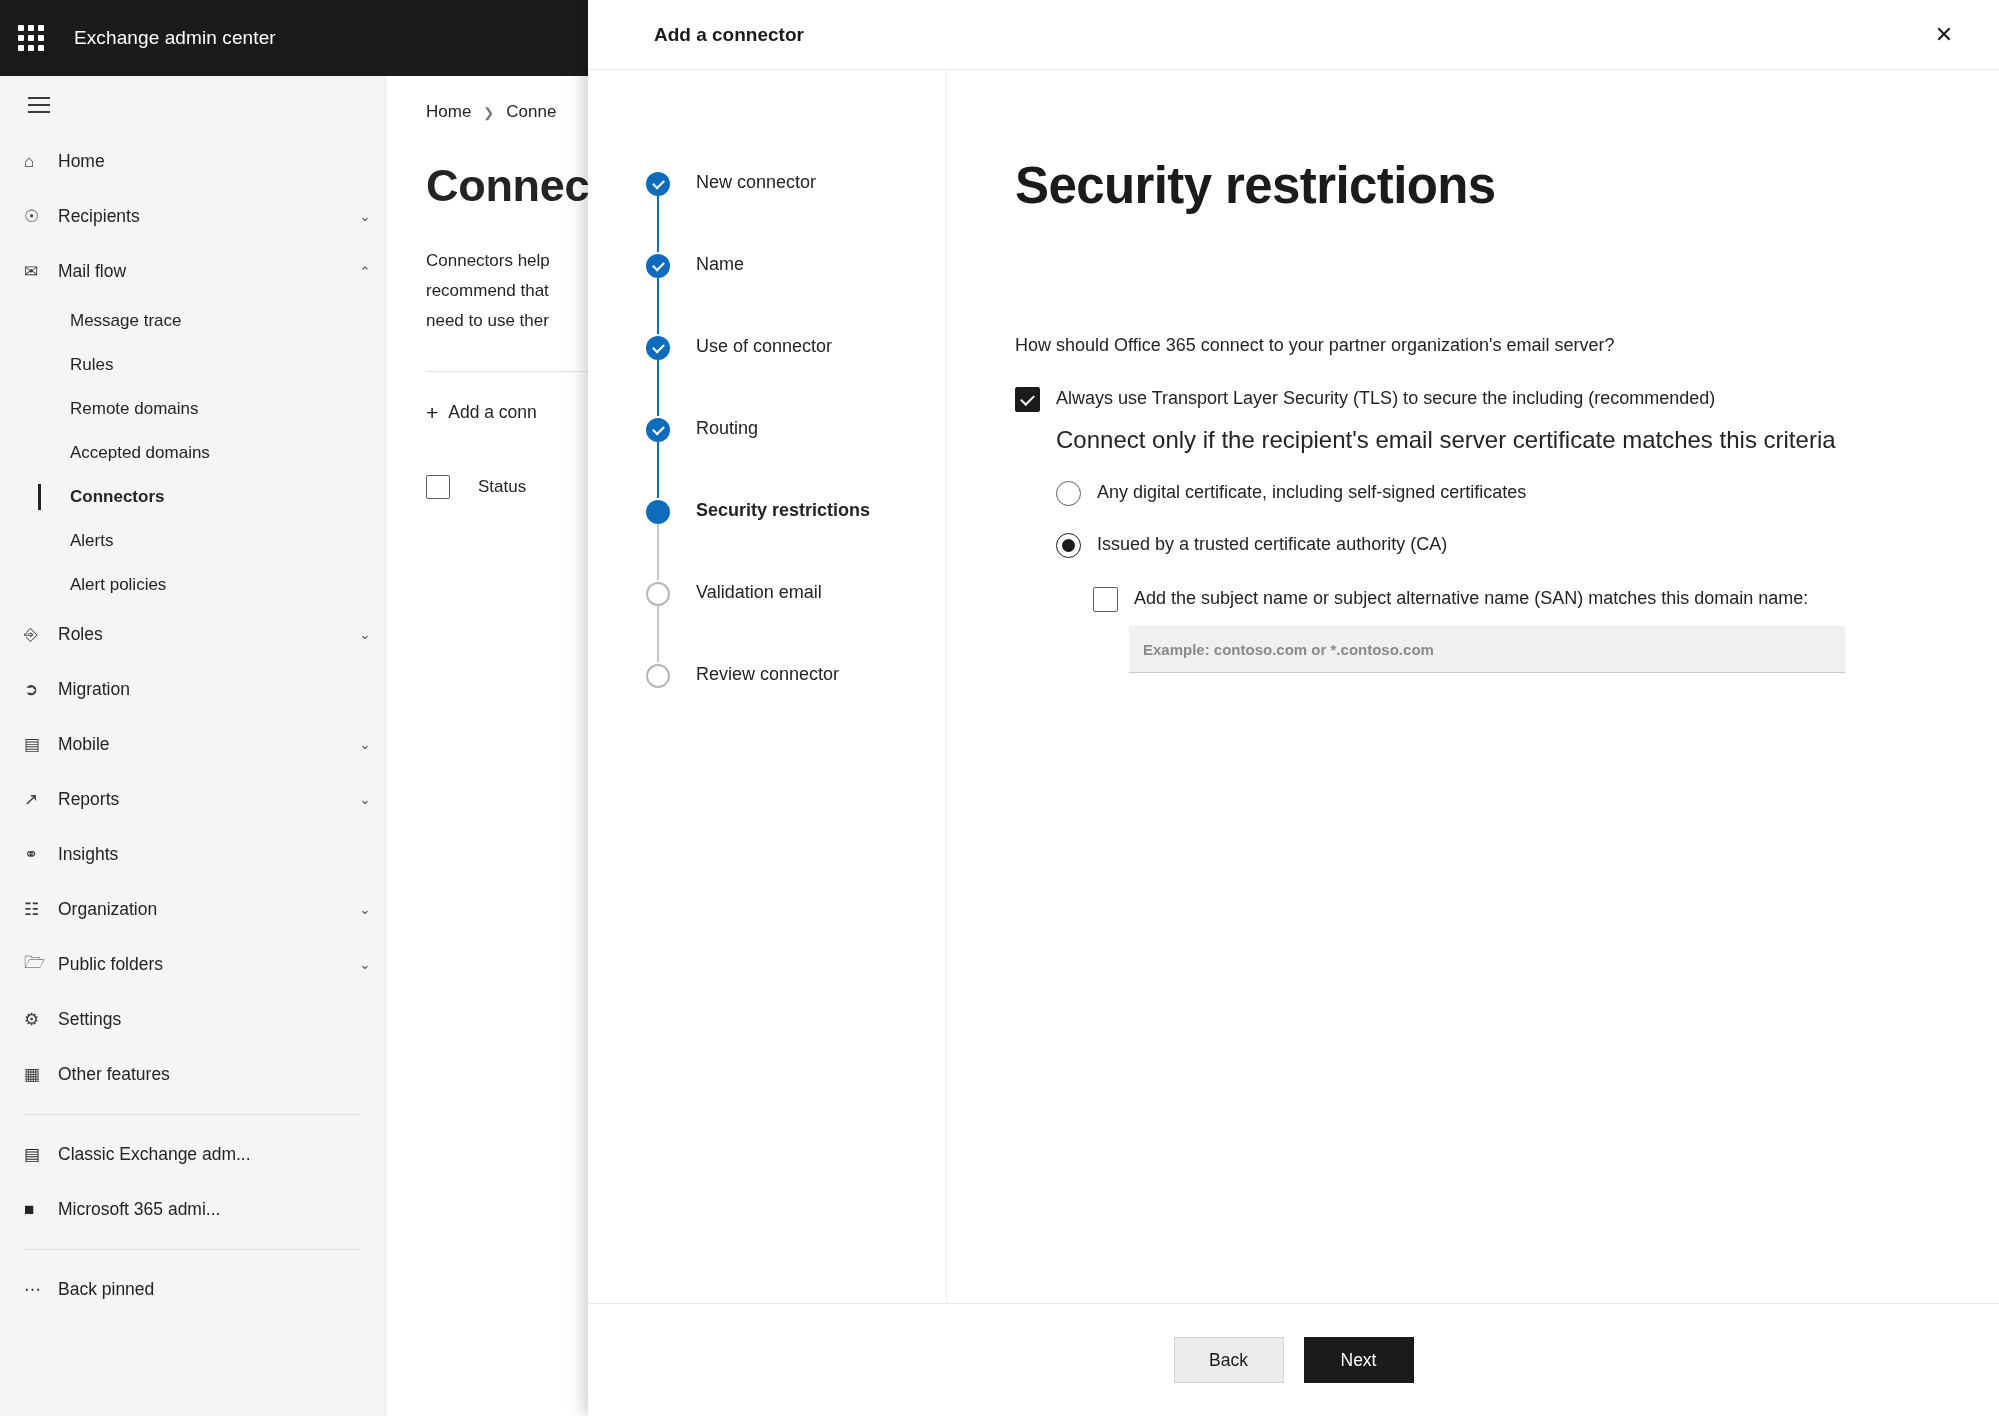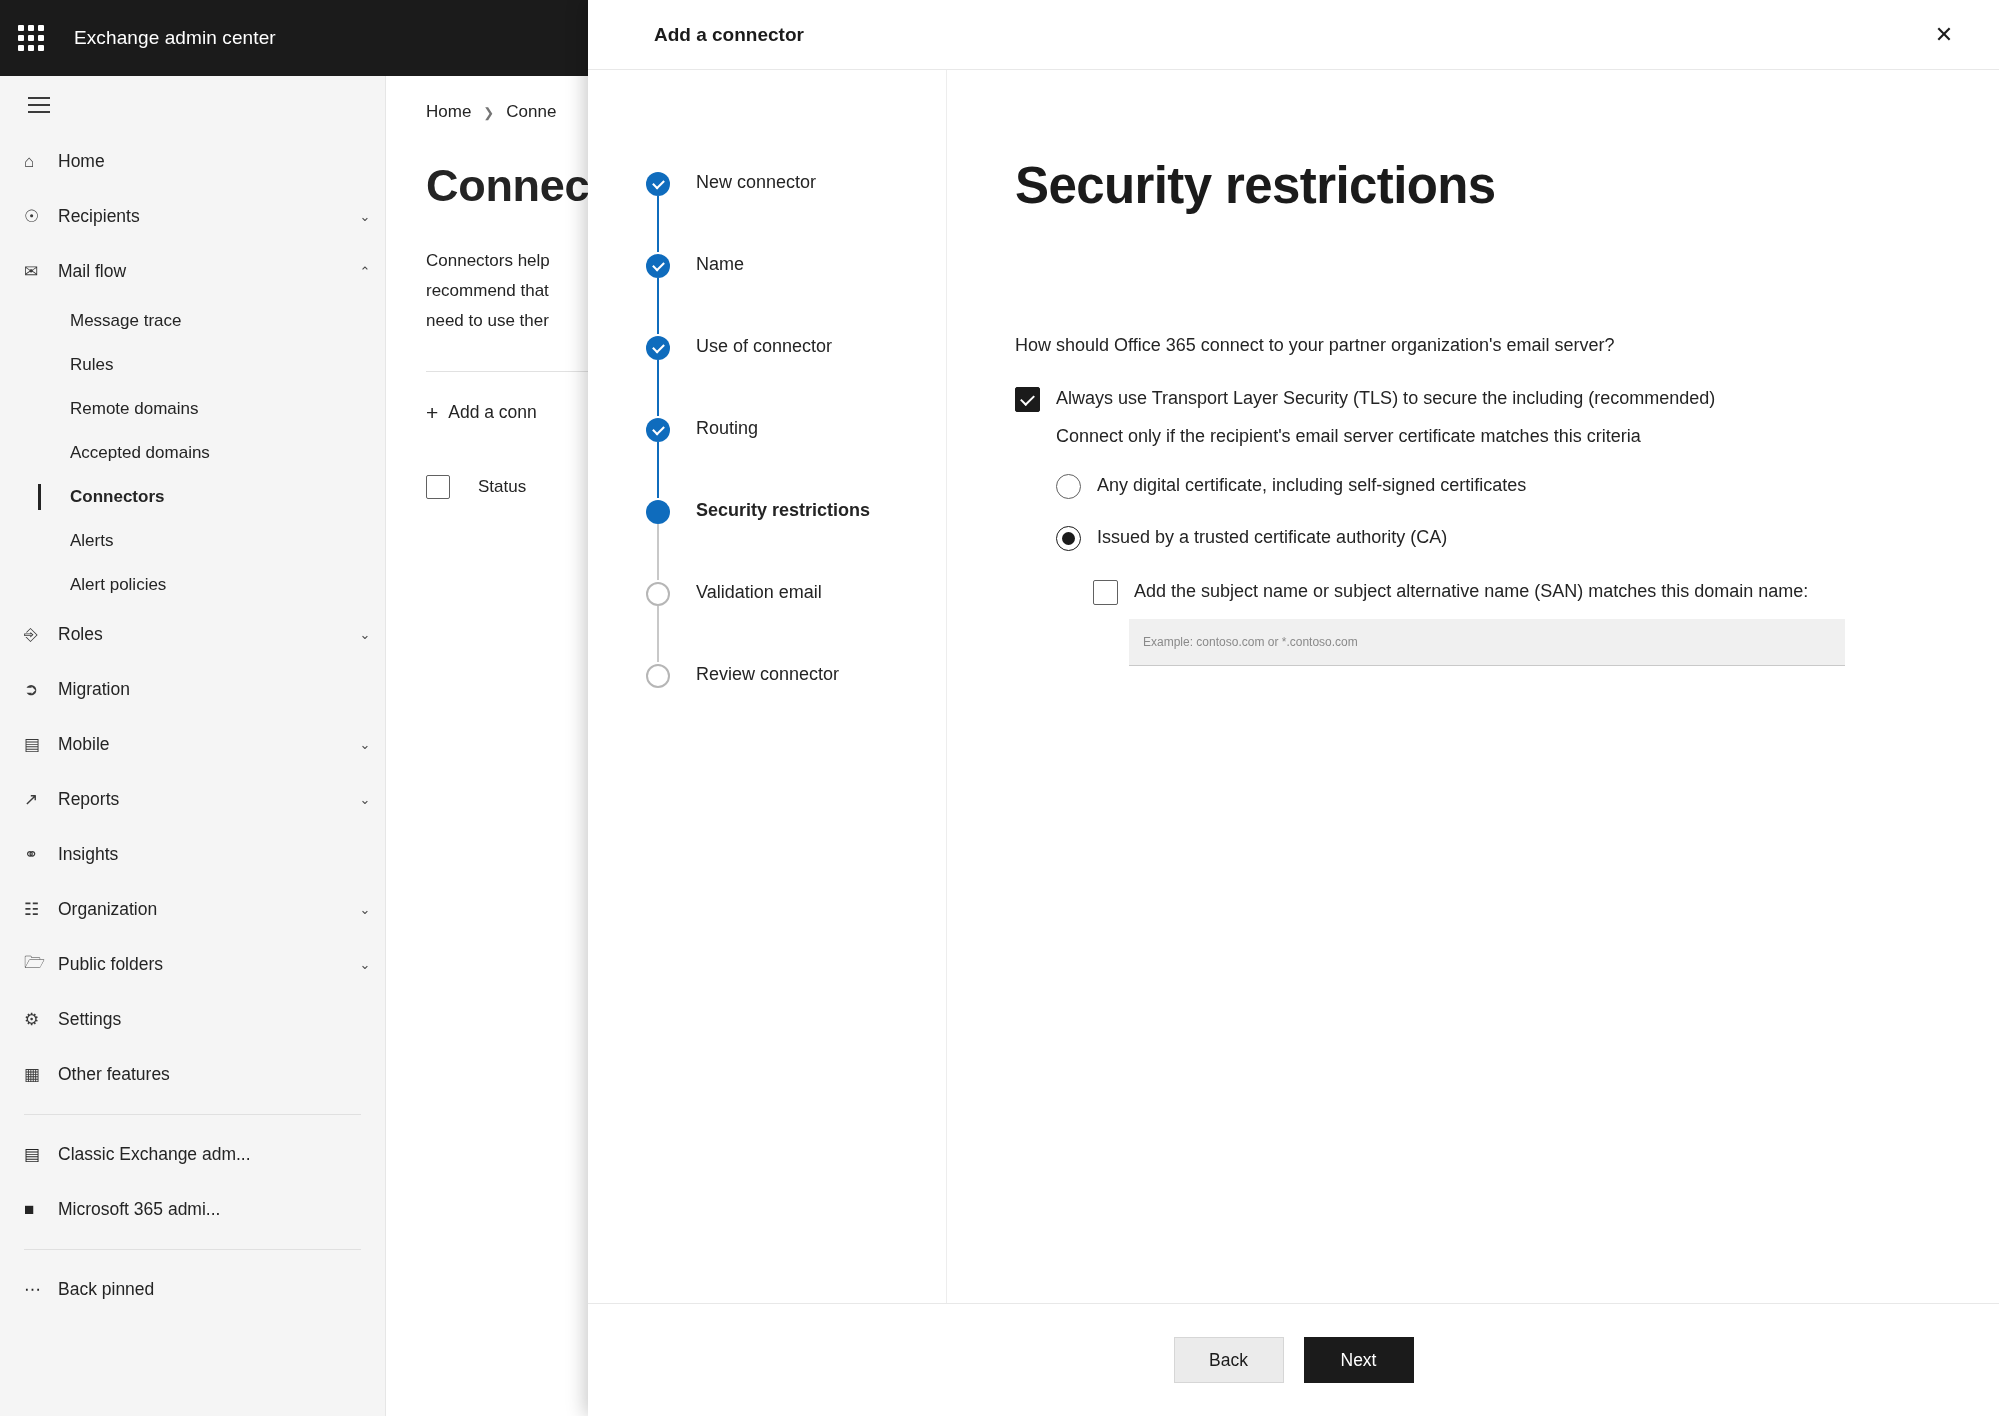--- a/index.html
+++ b/index.html
@@ -223,21 +223,21 @@
   }
   .cb.checked { background: #1b1b1b; border: 1px solid #1b1b1b; }
   .cb.checked::after {
     content: "";
     width: 11px; height: 6px;
     border-left: 2.4px solid #fff; border-bottom: 2.4px solid #fff;
     transform: rotate(-45deg) translate(1px,-1px);
   }
   .cb.unchecked { background: #fff; border: 1.6px solid #616161; }
   .opt-lbl { margin-left: 16px; font-size: 18px; color: #242424; line-height: 25px; }
-  .sub-note { margin: 14px 0 0 41px; font-size: 18px; color: #242424; }
+  .sub-note { margin: 14px 0 0 41px; font-size: 24px; color: #242424; }
 
   .radio-row { display: flex; align-items: flex-start; margin-top: 26px; margin-left: 41px; }
   .rb {
     width: 25px; height: 25px; border-radius: 50%;
     flex: 0 0 25px;
     border: 1.6px solid #616161;
     background: #fff;
     display: flex; align-items: center; justify-content: center;
     cursor: pointer;
     margin-top: 1px;
@@ -248,23 +248,24 @@
     width: 13px; height: 13px; border-radius: 50%; background: #1b1b1b;
   }
   .san-row { display: flex; align-items: flex-start; margin-top: 28px; margin-left: 78px; }
   .san-input {
     margin: 14px 0 0 114px;
     width: 716px; height: 47px;
     background: #f0f0f0;
     border: none;
     border-bottom: 1px solid #c9c9c9;
     padding: 0 14px;
-    font-size: 12px;
+    font-size: 15px;
     color: #8a8a8a;
     font-family: "Liberation Sans", sans-serif;
+    font-weight: bold;
   }
   .san-input::placeholder { color: #8a8a8a; }
 
   .dlg-footer {
     height: 113px;
     border-top: 1px solid #e8e8e8;
     display: flex; align-items: center; justify-content: center;
     gap: 20px;
   }
   .btn {

